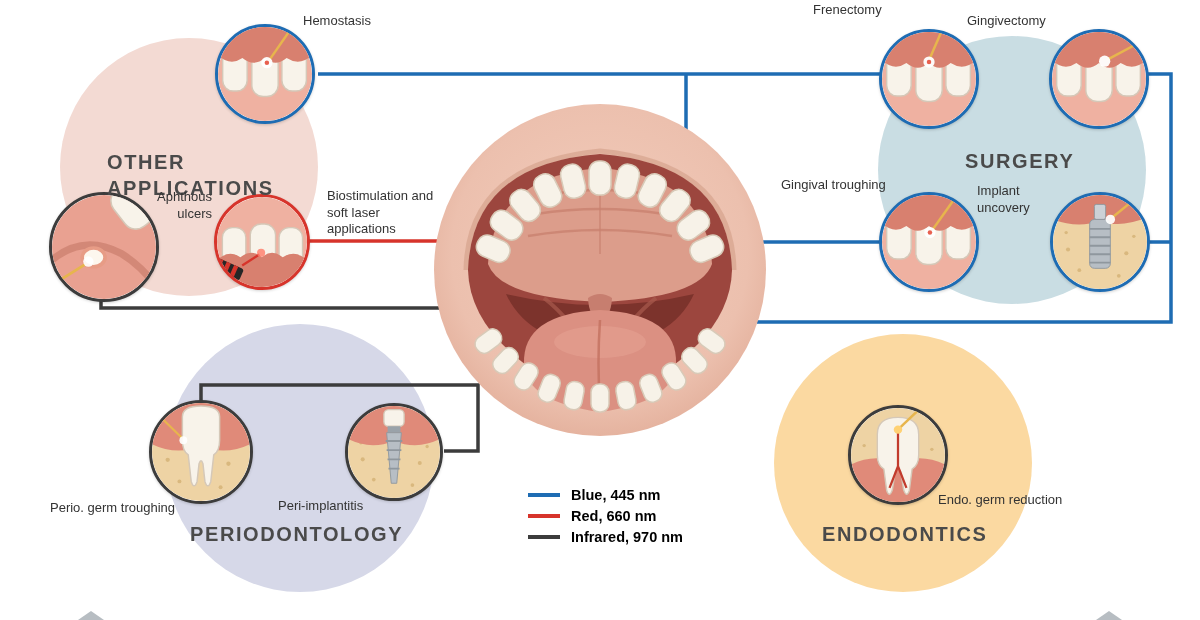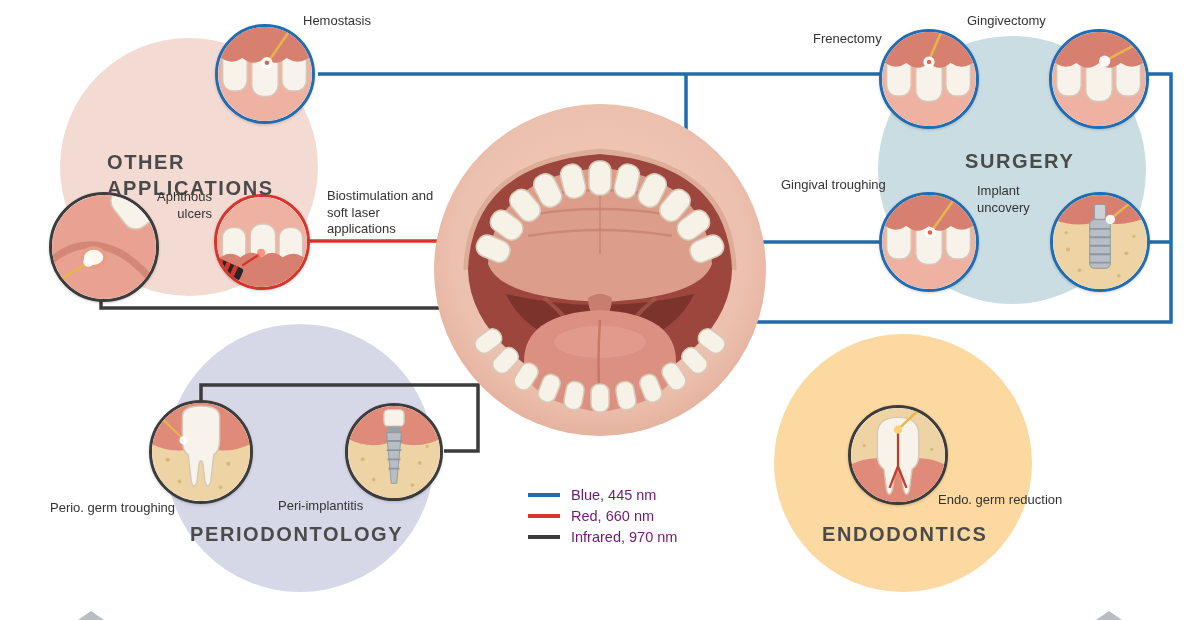--- a/index.html
+++ b/index.html
@@ -21,21 +21,21 @@
   .ring-red{border:3px solid #d7342b}
   .ring-dark{border:3px solid #3c3c3c}
 
   .plabel{position:absolute;z-index:5;font-size:13px;line-height:1.28;color:#333}
   .gtitle{position:absolute;z-index:5;font-size:20px;font-weight:bold;letter-spacing:1.6px;
           color:#4a4a4a;line-height:1.32}
 
   .legend{position:absolute;left:528px;top:487px;z-index:5}
   .legend-row{display:flex;align-items:center;margin-bottom:5px}
   .legend-swatch{width:32px;height:4px;margin-right:11px;flex:0 0 auto}
-  .legend-label{font-size:14.5px;font-weight:normal;color:#701a75}
+  .legend-label{font-size:14.5px;font-weight:bold;color:#000000}
 
   .corner{position:absolute;bottom:0;width:0;height:0;z-index:1;
           border-left:13px solid transparent;border-right:13px solid transparent;
           border-bottom:9px solid #b7bdc2}
 </style>
 </head>
 <body>
 
 <svg width="0" height="0" style="position:absolute" aria-hidden="true">
   <defs>
@@ -242,21 +242,21 @@
       <path d="M28,28 Q28,10 50,10 Q72,10 72,28 L72,50 Q72,61 65,65 L62,88 Q59,96 56,87 L53,68 Q50,62 47,68 L44,87 Q41,96 38,88 L35,65 Q28,61 28,50 Z" fill="#f8f3ea" stroke="#d5c8b8" stroke-width="1.5"></path>
       <path d="M50,20 V62 M50,62 L59,85 M50,62 L41,85" stroke="#c23b2c" stroke-width="2.4" fill="none"></path>
       <line x1="74" y1="0" x2="51" y2="22" stroke="#e7b54d" stroke-width="2.6"></line>
       <circle cx="50" cy="23" r="4.5" fill="#ffd173"></circle>
     </svg>
   </div>
 
   <div class="plabel" style="left:303px;top:13px">Hemostasis</div>
   <div class="plabel" style="left:327px;top:188px;width:122px">Biostimulation and soft laser applications</div>
   <div class="plabel" style="left:122px;top:189px;width:90px;text-align:right">Aphthous ulcers</div>
-  <div class="plabel" style="left:813px;top:31px">Frenectomy</div>
+  <div class="plabel" style="left:813px;top:2px">Frenectomy</div>
   <div class="plabel" style="left:967px;top:13px">Gingivectomy</div>
   <div class="plabel" style="left:781px;top:177px">Gingival troughing</div>
   <div class="plabel" style="left:977px;top:183px;width:82px;text-align:left">Implant uncovery</div>
   <div class="plabel" style="left:50px;top:500px">Perio. germ troughing</div>
   <div class="plabel" style="left:278px;top:498px">Peri-implantitis</div>
   <div class="plabel" style="left:938px;top:492px">Endo. germ reduction</div>
 
   <div class="legend">
     <div class="legend-row">
       <span class="legend-swatch" style="background-color: rgb(30, 108, 179);"></span>

